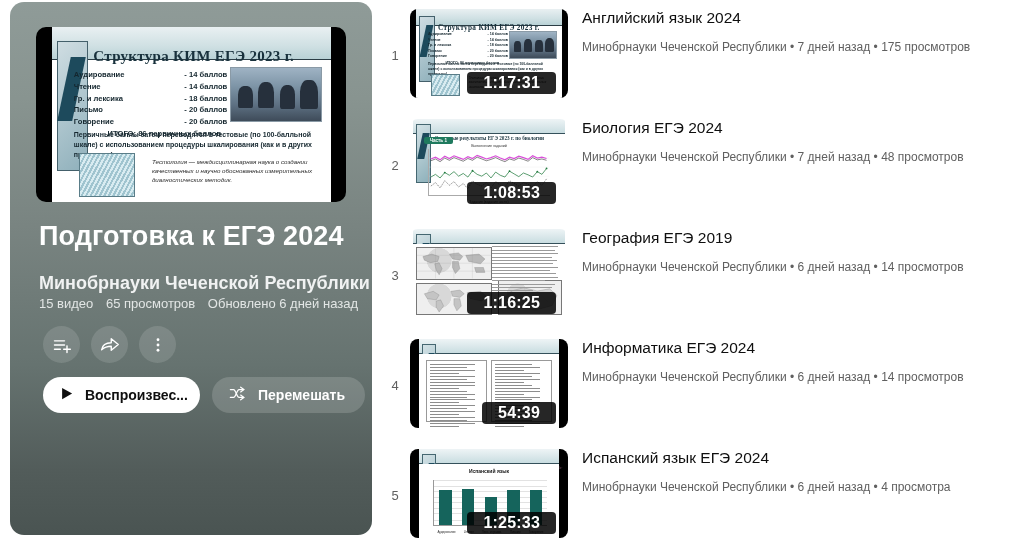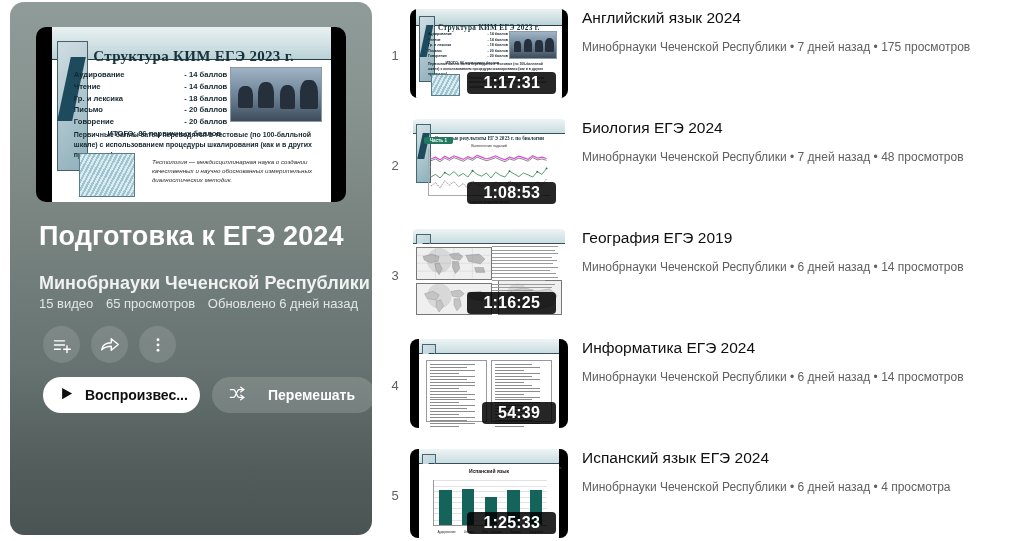--- a/index.html
+++ b/index.html
@@ -102,21 +102,21 @@
 
   .cta-row { position: absolute; left: 33px; top: 375px; display: flex; gap: 12px; }
   .btn-play {
     height: 36px; padding: 0 20px 0 16px; border-radius: 18px;
     background: #fff; color: #0f0f0f; font-size: 14px; font-weight: bold;
     display: flex; align-items: center; gap: 11px; max-width: 157px; overflow: hidden;
   }
   .btn-shuffle {
     height: 36px; padding: 0 20px 0 16px; border-radius: 18px;
     background: rgba(255,255,255,.16); color: #fff; font-size: 14px; font-weight: bold;
-    display: flex; align-items: center; gap: 21px;
+    display: flex; align-items: center; gap: 11px;
   }
 
   
   .video-list { position: absolute; left: 380px; top: 0; width: 654px; height: 541px; }
   .video-row {
     position: absolute; left: 0; width: 654px; height: 110px;
     display: flex; align-items: flex-start;
   }
   .row-index {
     width: 30px; height: 110px; display: flex; align-items: center; justify-content: center;

